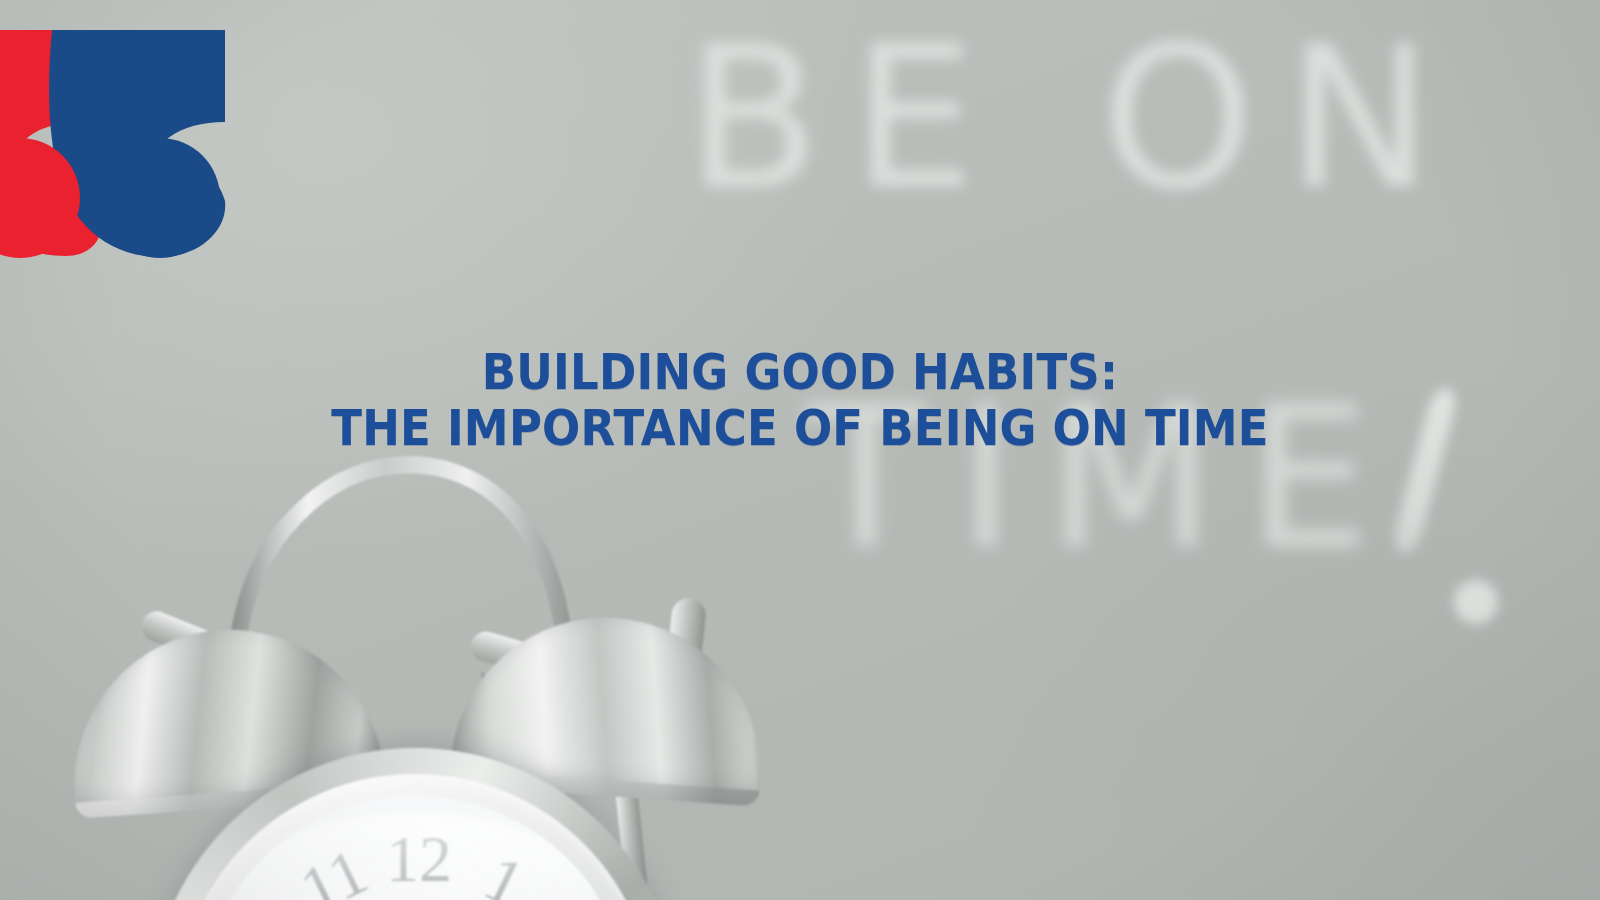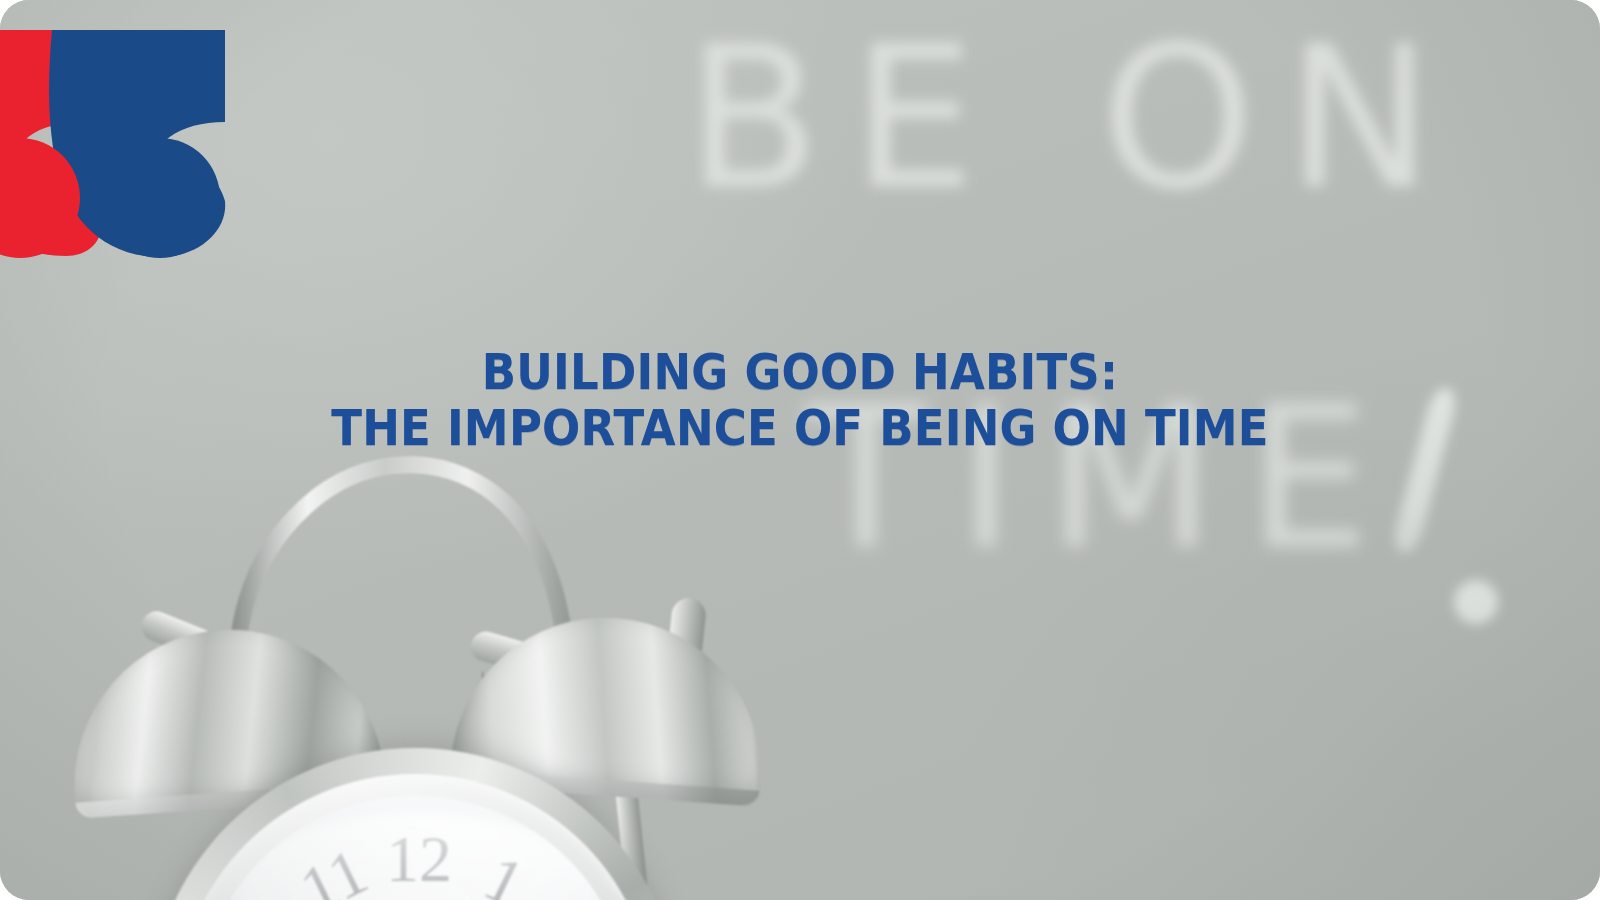--- a/index.html
+++ b/index.html
@@ -8,21 +8,20 @@
     padding: 0;
     background: #ffffff;
   }
   #canvas {
     position: relative;
     width: 1600px;
     height: 900px;
     overflow: hidden;
     background: #b9bdba;
     font-family: "Liberation Sans", sans-serif;
-    border-radius: 29px;
   }
 
   
   .photo-layer {
     position: absolute;
     inset: 0;
     overflow: hidden;
   }
   .wall {
     position: absolute;

